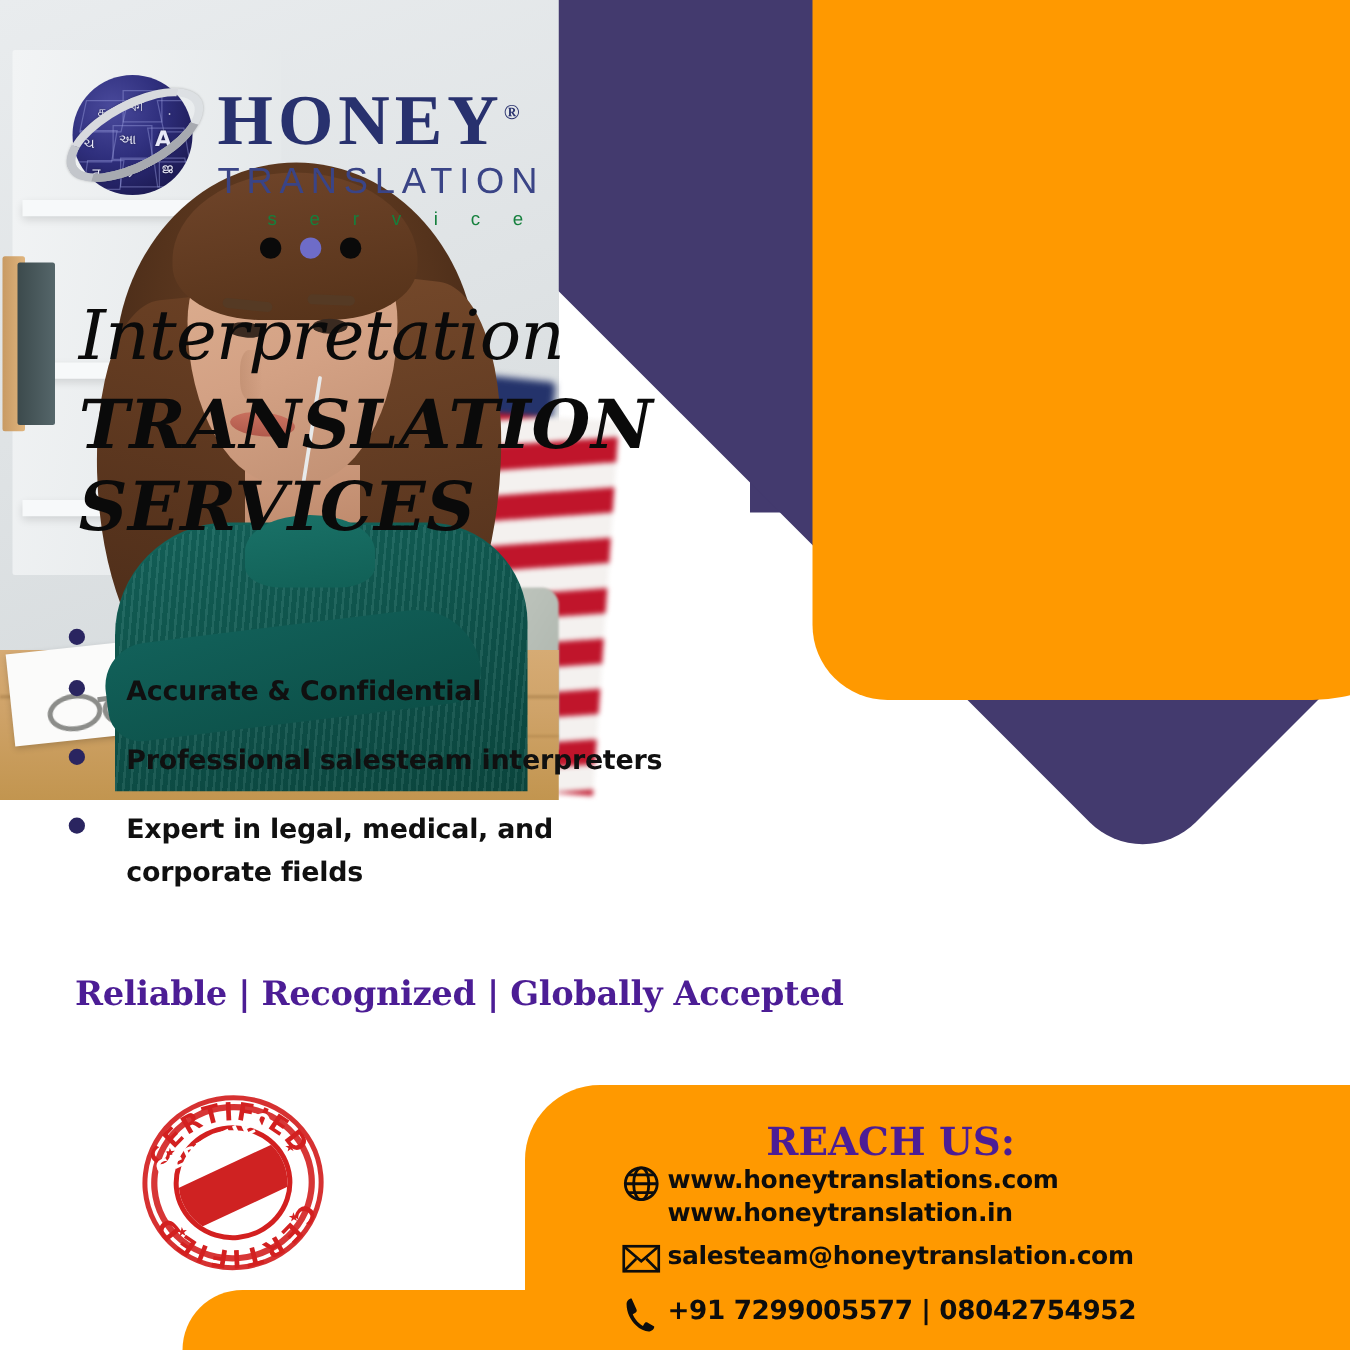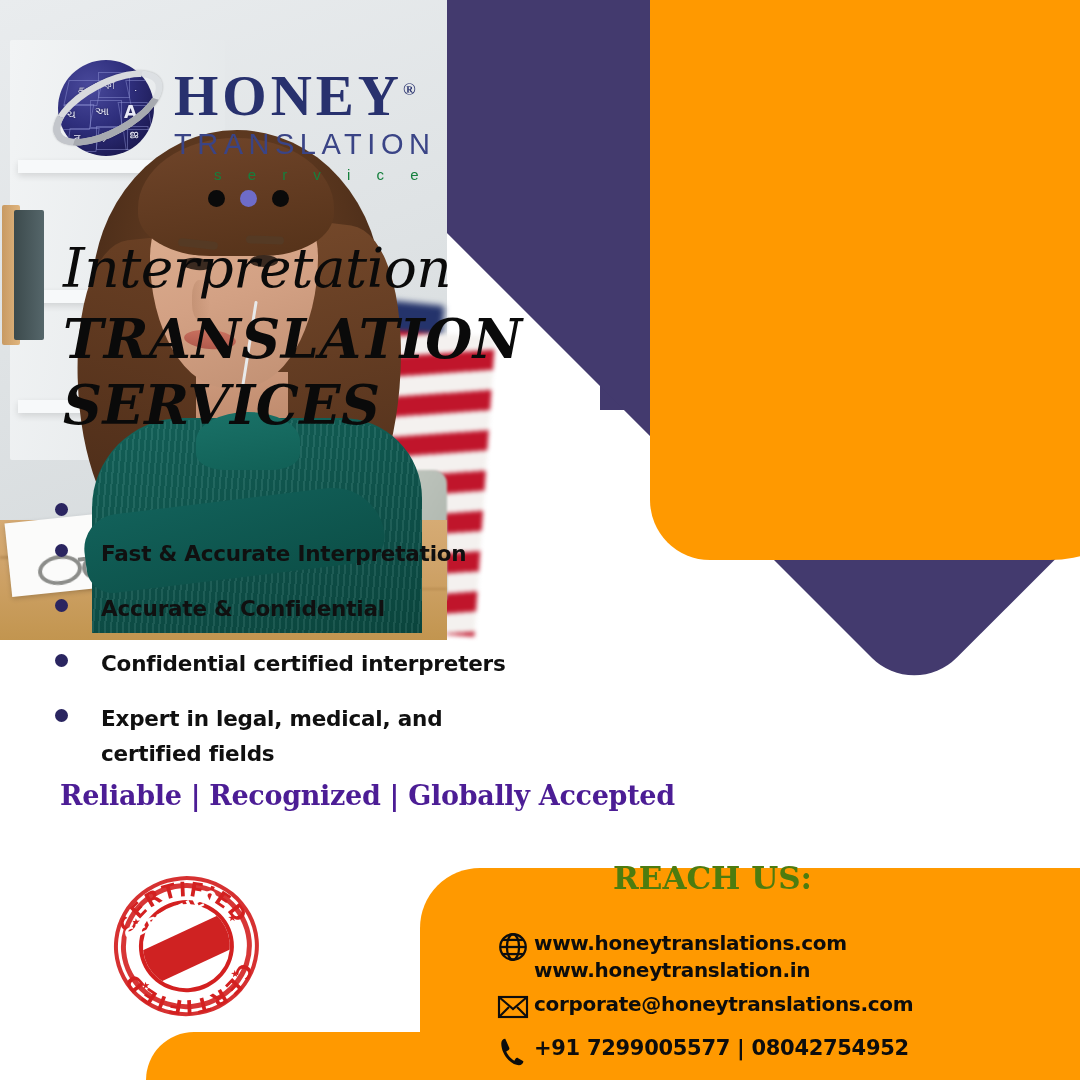--- a/index.html
+++ b/index.html
@@ -277,23 +277,23 @@
   #cp-lower-bar {
     position:absolute; left:146px; top:1032px; width:500px; height:48px;
     background:#FF9900; border-radius:48px 0 0 0;
   }
   #cp-joint {
     position:absolute; left:560px; top:1032px; width:160px; height:48px;
     background:#FF9900;
   }
 
   #reach-title {
-    position:absolute; left:613px; top:860px;
+    position:absolute; left:613px; top:896px;
     font-family:"DejaVu Serif", serif; font-weight:bold;
-    font-size:31px; color:#4d7c0f; letter-spacing:0px;
+    font-size:31px; color:#4c1d95; letter-spacing:0px;
   }
 
   .contact-row {
     position:absolute; display:flex; align-items:flex-start;
   }
   .c-icon { width:42px; flex:none; display:flex; justify-content:center; }
   .c-text {
     font-family:"DejaVu Sans", sans-serif; font-weight:bold;
     font-size:20px; color:#0d0d0d; line-height:27px; letter-spacing:-0.3px;
   }
@@ -400,33 +400,29 @@
     <div>SERVICES</div>
   </div>
 </div>
 
 <div id="bullets">
   <div class="bullet-row">
     <span class="bullet-dot"></span>
   </div>
   <div class="bullet-row">
     <span class="bullet-dot"></span>
-    <span class="bullet-text">Fast &amp; Accurate Interpretation</span>
+    <span class="bullet-text">Accurate &amp; Confidential</span>
   </div>
   <div class="bullet-row">
     <span class="bullet-dot"></span>
-    <span class="bullet-text">Accurate &amp; Confidential</span>
+    <span class="bullet-text">Professional salesteam interpreters</span>
   </div>
   <div class="bullet-row">
     <span class="bullet-dot"></span>
-    <span class="bullet-text">Confidential certified interpreters</span>
-  </div>
-  <div class="bullet-row">
-    <span class="bullet-dot"></span>
-    <span class="bullet-text" style="max-width:360px">Expert in legal, medical, and certified fields</span>
+    <span class="bullet-text" style="max-width:360px">Expert in legal, medical, and corporate fields</span>
   </div>
 </div>
 
 <div id="tagline">Reliable  |  Recognized  |  Globally Accepted</div>
 
 <div id="stamp">
   <div class="st-ring-out"></div>
   <div class="st-ring-in"></div>
 
   <svg class="st-arc" viewBox="0 0 157 148">
@@ -479,21 +475,21 @@
 
 <div class="contact-row" id="row-mail">
   <span class="c-icon">
     <svg width="32" height="32" viewBox="0 0 24 20" fill="none" stroke="#0d0d0d" stroke-width="1.6">
       <rect x="1.5" y="2.5" width="21" height="15"></rect>
       <polyline points="1.5,2.5 12,11.5 22.5,2.5"></polyline>
       <line x1="1.5" y1="17.5" x2="9" y2="10"></line>
       <line x1="22.5" y1="17.5" x2="15" y2="10"></line>
     </svg>
   </span>
-  <span class="c-text">corporate@honeytranslations.com</span>
+  <span class="c-text">salesteam@honeytranslation.com</span>
 </div>
 
 <div class="contact-row" id="row-phone">
   <span class="c-icon">
     <svg width="32" height="34" viewBox="0 0 24 24" fill="#0d0d0d">
       <path d="M6.2 2.1c-1.6 0-3 1.5-3 3.4 0 5 2.4 9.5 5.6 12.7 2.4 2.4 5.4 3.7 7.6 3.7 1.9 0 3.4-1.4 3.4-3l-3.9-2.3c-.8-.5-1.6-.2-2 .5l-.9 1.5c-1.6-.9-3-2.1-4.2-3.7-.9-1.2-1.5-2.3-1.9-3.3l1.6-.9c.8-.4 1-1.3.6-2.1L6.2 2.1z"></path>
     </svg>
   </span>
   <span class="c-text">+91 7299005577  |  08042754952</span>
 </div>

